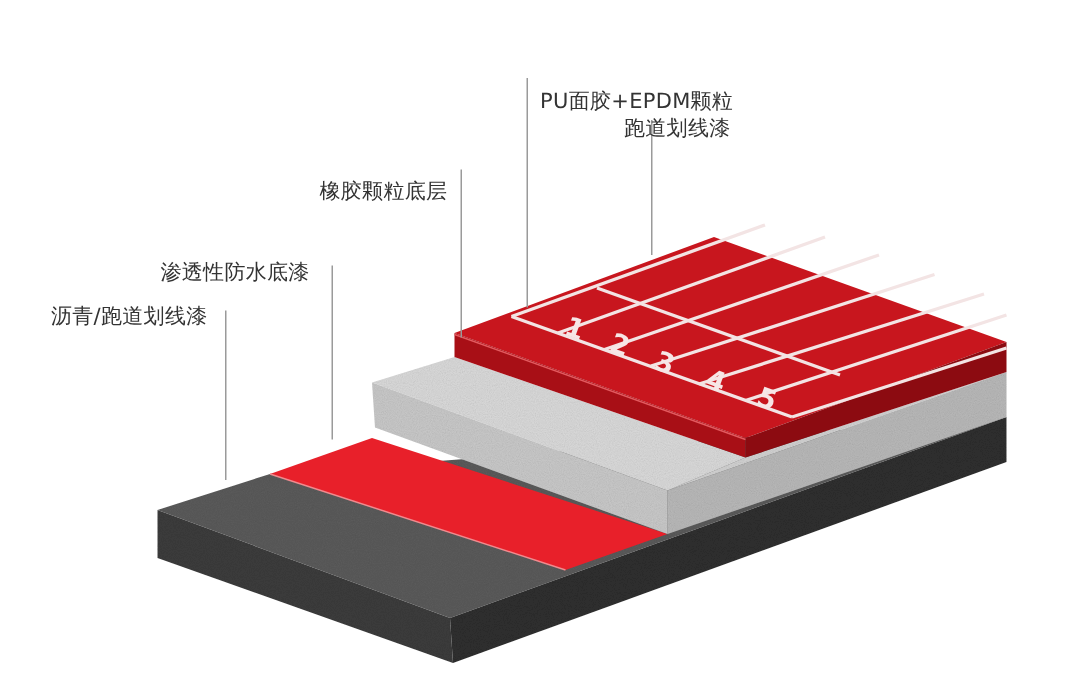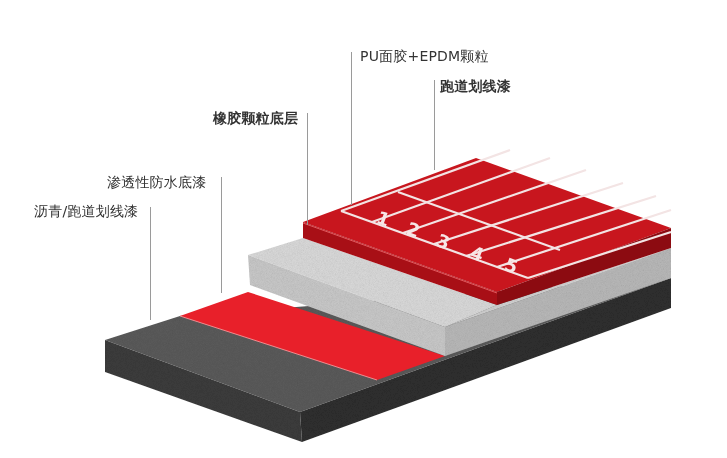--- a/index.html
+++ b/index.html
@@ -77,15 +77,15 @@
 </svg>
 
 <div class="leader" style="left:150px; top:207px; height:113px;"></div>
 <div class="leader" style="left:221px; top:177px; height:116px;"></div>
 <div class="leader" style="left:307px; top:113px; height:112px;"></div>
 <div class="leader" style="left:351px; top:52px; height:153px;"></div>
 <div class="leader" style="left:434px; top:80px; height:90px;"></div>
 
 <div class="label" style="left:34px; top:203px;">沥青/跑道划线漆</div>
 <div class="label" style="left:107px; top:174px;">渗透性防水底漆</div>
-<div class="label" style="left:213px; top:110px;font-weight:bold;">橡胶颗粒底层</div>
-<div class="label" style="left:360px; top:48px;text-align:right;">PU面胶+EPDM颗粒</div>
-<div class="label" style="left:440px; top:78px;font-weight:bold;">跑道划线漆</div>
+<div class="label" style="left:213px; top:120px;">橡胶颗粒底层</div>
+<div class="label" style="left:360px; top:60px;text-align:right;">PU面胶+EPDM颗粒</div>
+<div class="label" style="left:416px; top:78px;">跑道划线漆</div>
 
 </body></html>

